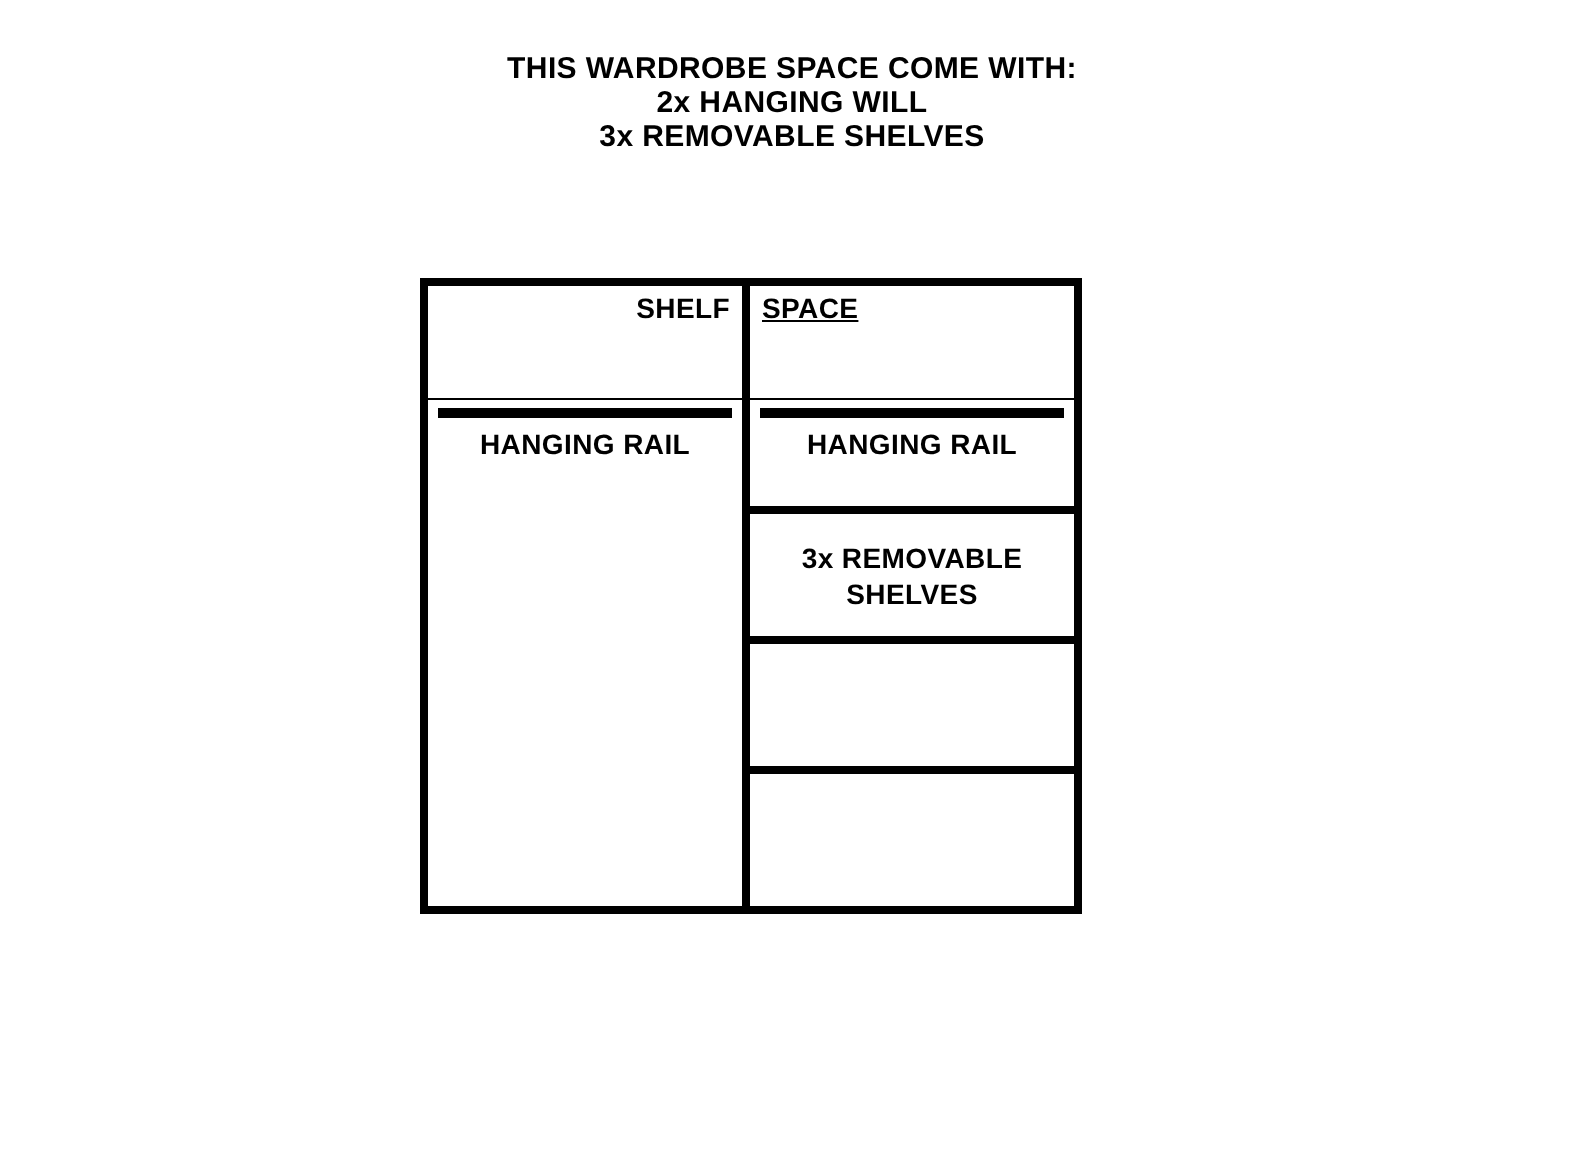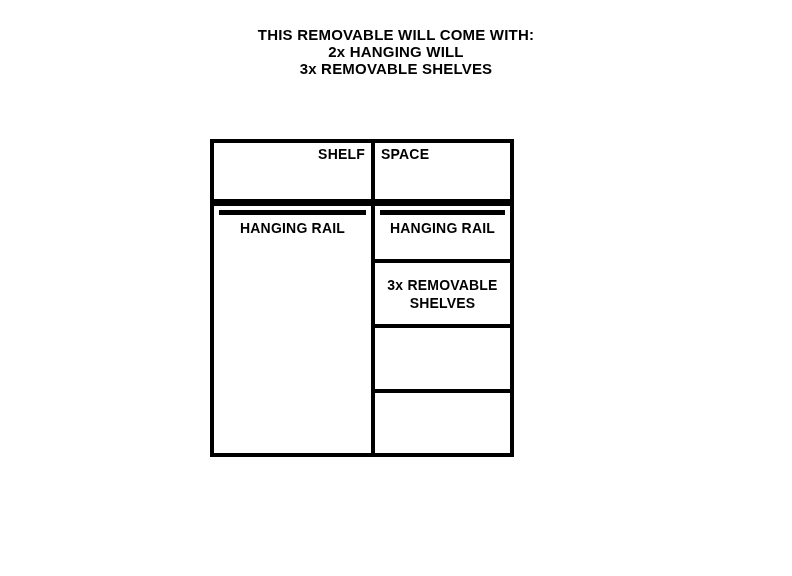--- a/index.html
+++ b/index.html
@@ -31,21 +31,21 @@
     line-height: 17px;
     letter-spacing: 0.2px;
     white-space: pre;
   }
 
   
   .wardrobe {
     position: absolute;
     left: 210px;
     top: 139px;
-    width: 304px;
+    width: 331px;
     height: 318px;
     border: 4px solid #000000;
     box-sizing: border-box;
     background: #ffffff;
   }
   .wardrobe-inner {
     position: absolute;
     left: 0; top: 0; right: 0; bottom: 0;
   }
 
@@ -67,39 +67,40 @@
     justify-content: flex-end;
     padding: 3px 6px 0 0;
   }
   .cell-shelf-right {
     flex: 1;
     box-sizing: border-box;
     display: flex;
     align-items: flex-start;
     justify-content: flex-start;
     padding: 3px 0 0 6px;
+    text-decoration: underline;
   }
   .label {
     font-size: 14px;
     font-weight: bold;
     line-height: 16px;
     letter-spacing: 0.2px;
     white-space: pre;
     text-align: center;
   }
 
   
   .row-lower {
     position: absolute;
     left: 0;
     top: 56px;
     right: 0;
     bottom: 0;
     display: flex;
-    border-top: 7px solid #000000;
+    border-top: 1px solid #000000;
   }
   .col-left {
     width: 161px;
     box-sizing: border-box;
     border-right: 4px solid #000000;
     position: relative;
   }
   .col-right {
     flex: 1;
     box-sizing: border-box;
@@ -156,21 +157,21 @@
     font-weight: bold;
     line-height: 18px;
     letter-spacing: 0.2px;
     text-align: center;
   }
 </style>
 </head>
 <body>
 
 <div class="header">
-  <div class="header-line">THIS REMOVABLE WILL COME WITH:</div>
+  <div class="header-line">THIS WARDROBE SPACE COME WITH:</div>
   <div class="header-line">2x HANGING WILL</div>
   <div class="header-line">3x REMOVABLE SHELVES</div>
 </div>
 
 <div class="wardrobe">
   <div class="wardrobe-inner">
 
     <div class="row-top">
       <div class="cell-shelf-left">
         <span class="label">SHELF</span>

